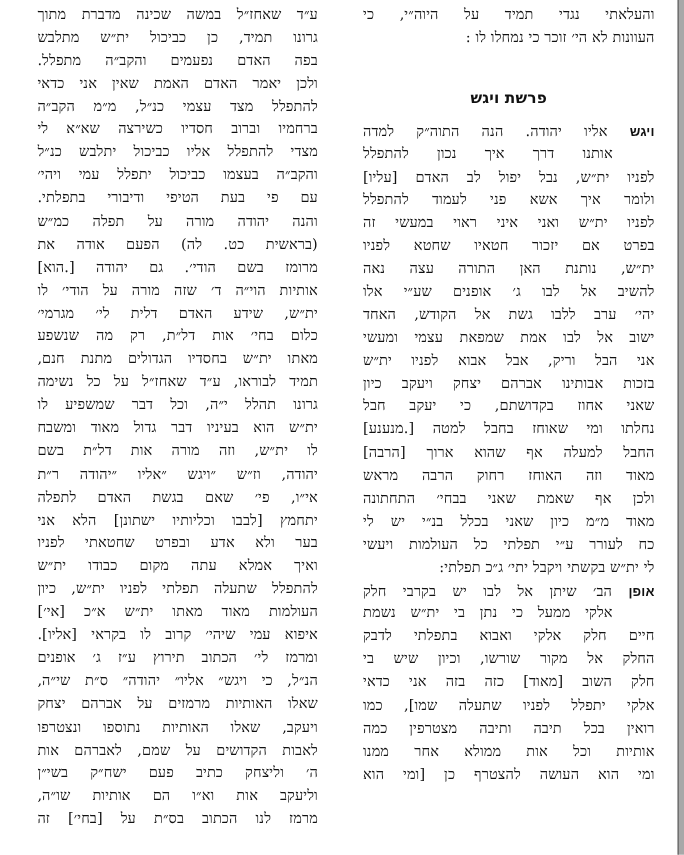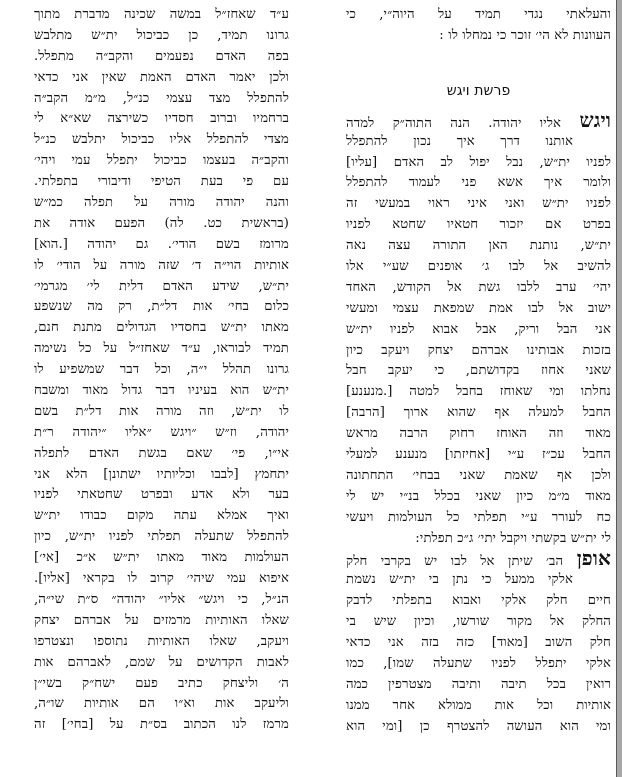--- a/index.html
+++ b/index.html
@@ -11,30 +11,30 @@
     position:absolute; left:0; top:0; width:617px; height:777px; background:#fff;
   }
   .edge-bar {
     position:absolute; right:0; top:0; width:5px; height:777px;
     background:#a8a8a8; border-left:1px solid #5a5a5a;
   }
   .col {
     position:absolute; top:4px; direction:rtl; text-align:justify;
     font-size:13.2px; line-height:20.9px; letter-spacing:0.1px;
   }
-  .col-right { left:346px; width:265px; }
+  .col-right { left:330px; width:265px; }
   .col-left  { left:34px;  width:255px; }
   .line { display:block; white-space:nowrap; text-align-last:justify; overflow:hidden; height:20.9px; }
   .line.end { text-align-last:right; }
   .gap { height:22px; }
   .heading {
-    text-align:center; font-family:"DejaVu Sans", sans-serif; font-weight:normal;
+    text-align:center; font-family:"DejaVu Sans", sans-serif; font-weight:bold;
     font-size:14px; height:40px; line-height:40px; margin-top:2px;
   }
-  .kw { font-family:Liberation Serif, serif; font-weight:bold; font-size:20px; }
+  .kw { font-family:Liberation Sans, sans-serif; font-weight:bold; font-size:12px; }
   .indent { padding-right:38px; }
 </style>
 </head>
 <body>
 
 <div class="page">
 
   <div class="col col-right" id="rightcol">
     <span class="line">והעלאתי נגדי תמיד על היוה״י, כי</span>
     <span class="line end">העוונות לא הי׳ זוכר כי נמחלו לו :</span>
@@ -53,21 +53,20 @@
         <span class="line">ית״ש, נותנת האן התורה עצה נאה</span>
         <span class="line">להשיב אל לבו ג׳ אופנים שע״י אלו</span>
         <span class="line">יהי׳ ערב ללבו גשת אל הקודש, האחד</span>
         <span class="line">ישוב אל לבו אמת שמפאת עצמי ומעשי</span>
         <span class="line">אני הבל וריק, אבל אבוא לפניו ית״ש</span>
         <span class="line">בזכות אבותינו אברהם יצחק ויעקב כיון</span>
         <span class="line">שאני אחוז בקדושתם, כי יעקב חבל</span>
         <span class="line">נחלתו ומי שאוחז בחבל למטה [.מנענע]</span>
         <span class="line">החבל למעלה אף שהוא ארוך [הרבה]</span>
         <span class="line">מאוד וזה האוחז רחוק הרבה מראש</span>
-        <span class="line">החבל עכ״ז ע״י [אחיזתו] מנענע למעלי</span>
         <span class="line">ולכן אף שאמת שאני בבחי׳ התחתונה</span>
         <span class="line">מאוד מ״מ כיון שאני בכלל בנ״י יש לי</span>
         <span class="line">כח לעורר ע״י תפלתי כל העולמות ויעשי</span>
         <span class="line end">לי ית״ש בקשתי ויקבל יתי׳ ג״כ תפלתי:</span>
       </div>
     <span class="line">
       <span class="kw">אופן</span>
       <span>הב׳ שיתן אל לבו יש בקרבי חלק</span>
     </span>
     <div id="p2">
@@ -105,20 +104,21 @@
       <span class="line">ית״ש הוא בעיניו דבר גדול מאוד ומשבח</span>
       <span class="line">לו ית״ש, וזה מורה אות דל״ת בשם</span>
       <span class="line">יהודה, וז״ש ״ויגש ״אליו ״יהודה ר״ת</span>
       <span class="line">אי״ו, פי׳ שאם בגשת האדם לתפלה</span>
       <span class="line">יתחמץ [לבבו וכליותיו ישתונן] הלא אני</span>
       <span class="line">בער ולא אדע ובפרט שחטאתי לפניו</span>
       <span class="line">ואיך אמלא עתה מקום כבודו ית״ש</span>
       <span class="line">להתפלל שתעלה תפלתי לפניו ית״ש, כיון</span>
       <span class="line">העולמות מאוד מאתו ית״ש א״כ [אי׳]</span>
       <span class="line">איפוא עמי שיהי׳ קרוב לו בקראי [אליו].</span>
+      <span class="line">ומרמז לי׳ הכתוב תירוץ ע״ז ג׳ אופנים</span>
       <span class="line">הנ״ל, כי ויגש״ אליו״ יהודה״ ס״ת שי״ה,</span>
       <span class="line">שאלו האותיות מרמזים על אברהם יצחק</span>
       <span class="line">ויעקב, שאלו האותיות נתוספו ונצטרפו</span>
       <span class="line">לאבות הקדושים על שמם, לאברהם אות</span>
       <span class="line">ה׳ וליצחק כתיב פעם ישח״ק בשי״ן</span>
       <span class="line">וליעקב אות וא״ו הם אותיות שו״ה,</span>
       <span class="line">מרמז לנו הכתוב בס״ת על [בחי׳] זה</span>
     </div>
 </div>
 

